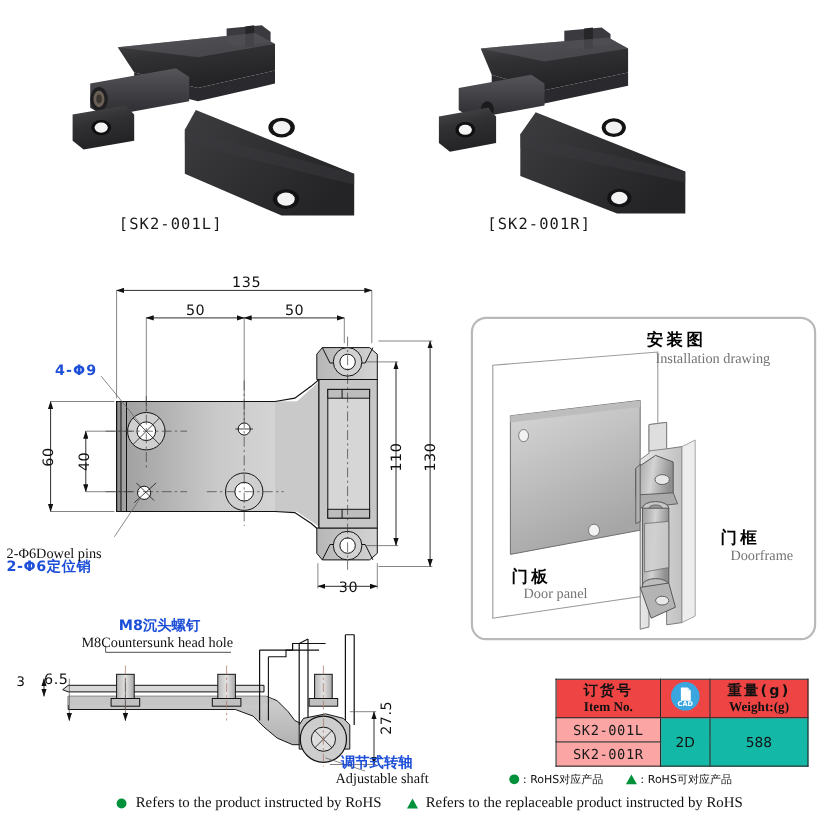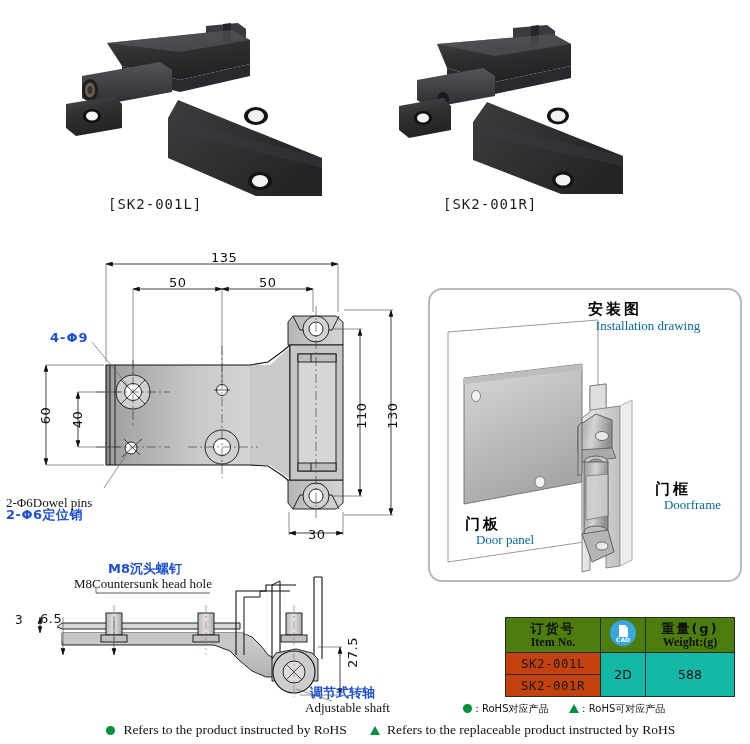--- a/index.html
+++ b/index.html
@@ -18,32 +18,32 @@
   .dim-v{transform-origin:50% 50%;transform:rotate(-90deg);}
   .note-cn{font-family:"DejaVu Sans","Liberation Sans",sans-serif;font-size:13px;
        color:#1d4ed8;white-space:nowrap;font-weight:600;}
   .note-en{font-family:"Liberation Serif",serif;font-size:13px;color:#111;
        white-space:nowrap;}
 
   
   .inst-panel{border:2px solid #b9b9b9;border-radius:14px;background:#fff;}
   .inst-cn{font-family:"DejaVu Sans","Liberation Sans",sans-serif;font-size:15px;
       font-weight:700;letter-spacing:3px;color:#000000;white-space:nowrap;}
-  .inst-en{font-family:"Liberation Serif",serif;font-size:13px;color:#0369a1;
+  .inst-en{font-family:"Liberation Serif",serif;font-size:13px;color:#737373;
       white-space:nowrap;text-align:center;}
 
   
   table.parts{border-collapse:collapse;font-size:12px;}
   table.parts td,table.parts th{border:1px solid #2a2a2a;text-align:center;
       vertical-align:middle;padding:0;}
-  .th-head{background:#4d7c0f;height:34px;}
+  .th-head{background:#ef4444;height:34px;}
   .th-cn{font-family:"DejaVu Sans","Liberation Sans",sans-serif;font-size:13px;
       font-weight:700;letter-spacing:2px;display:block;line-height:14px;}
   .th-en{font-family:"Liberation Serif",serif;font-size:12px;display:block;line-height:13px;}
-  .cell-item{background:#c2410c;height:21px;width:94px;
+  .cell-item{background:#fca5a5;height:21px;width:94px;
       font-family:"DejaVu Sans Mono","Liberation Mono",monospace;font-size:12.5px;
       letter-spacing:.5px;color:#1a1a1a;}
   .cell-plain{background:#14b8a6;font-family:"DejaVu Sans","Liberation Sans",sans-serif;
       font-size:12.5px;}
 
   
   .rohs-cn{font-family:"DejaVu Sans","Liberation Sans",sans-serif;font-size:10px;
       white-space:nowrap;}
   .rohs-en{font-family:"Liberation Serif",serif;font-size:13.5px;white-space:nowrap;}
   .gdot{display:inline-block;width:9px;height:9px;border-radius:50%;background:#00913a;

